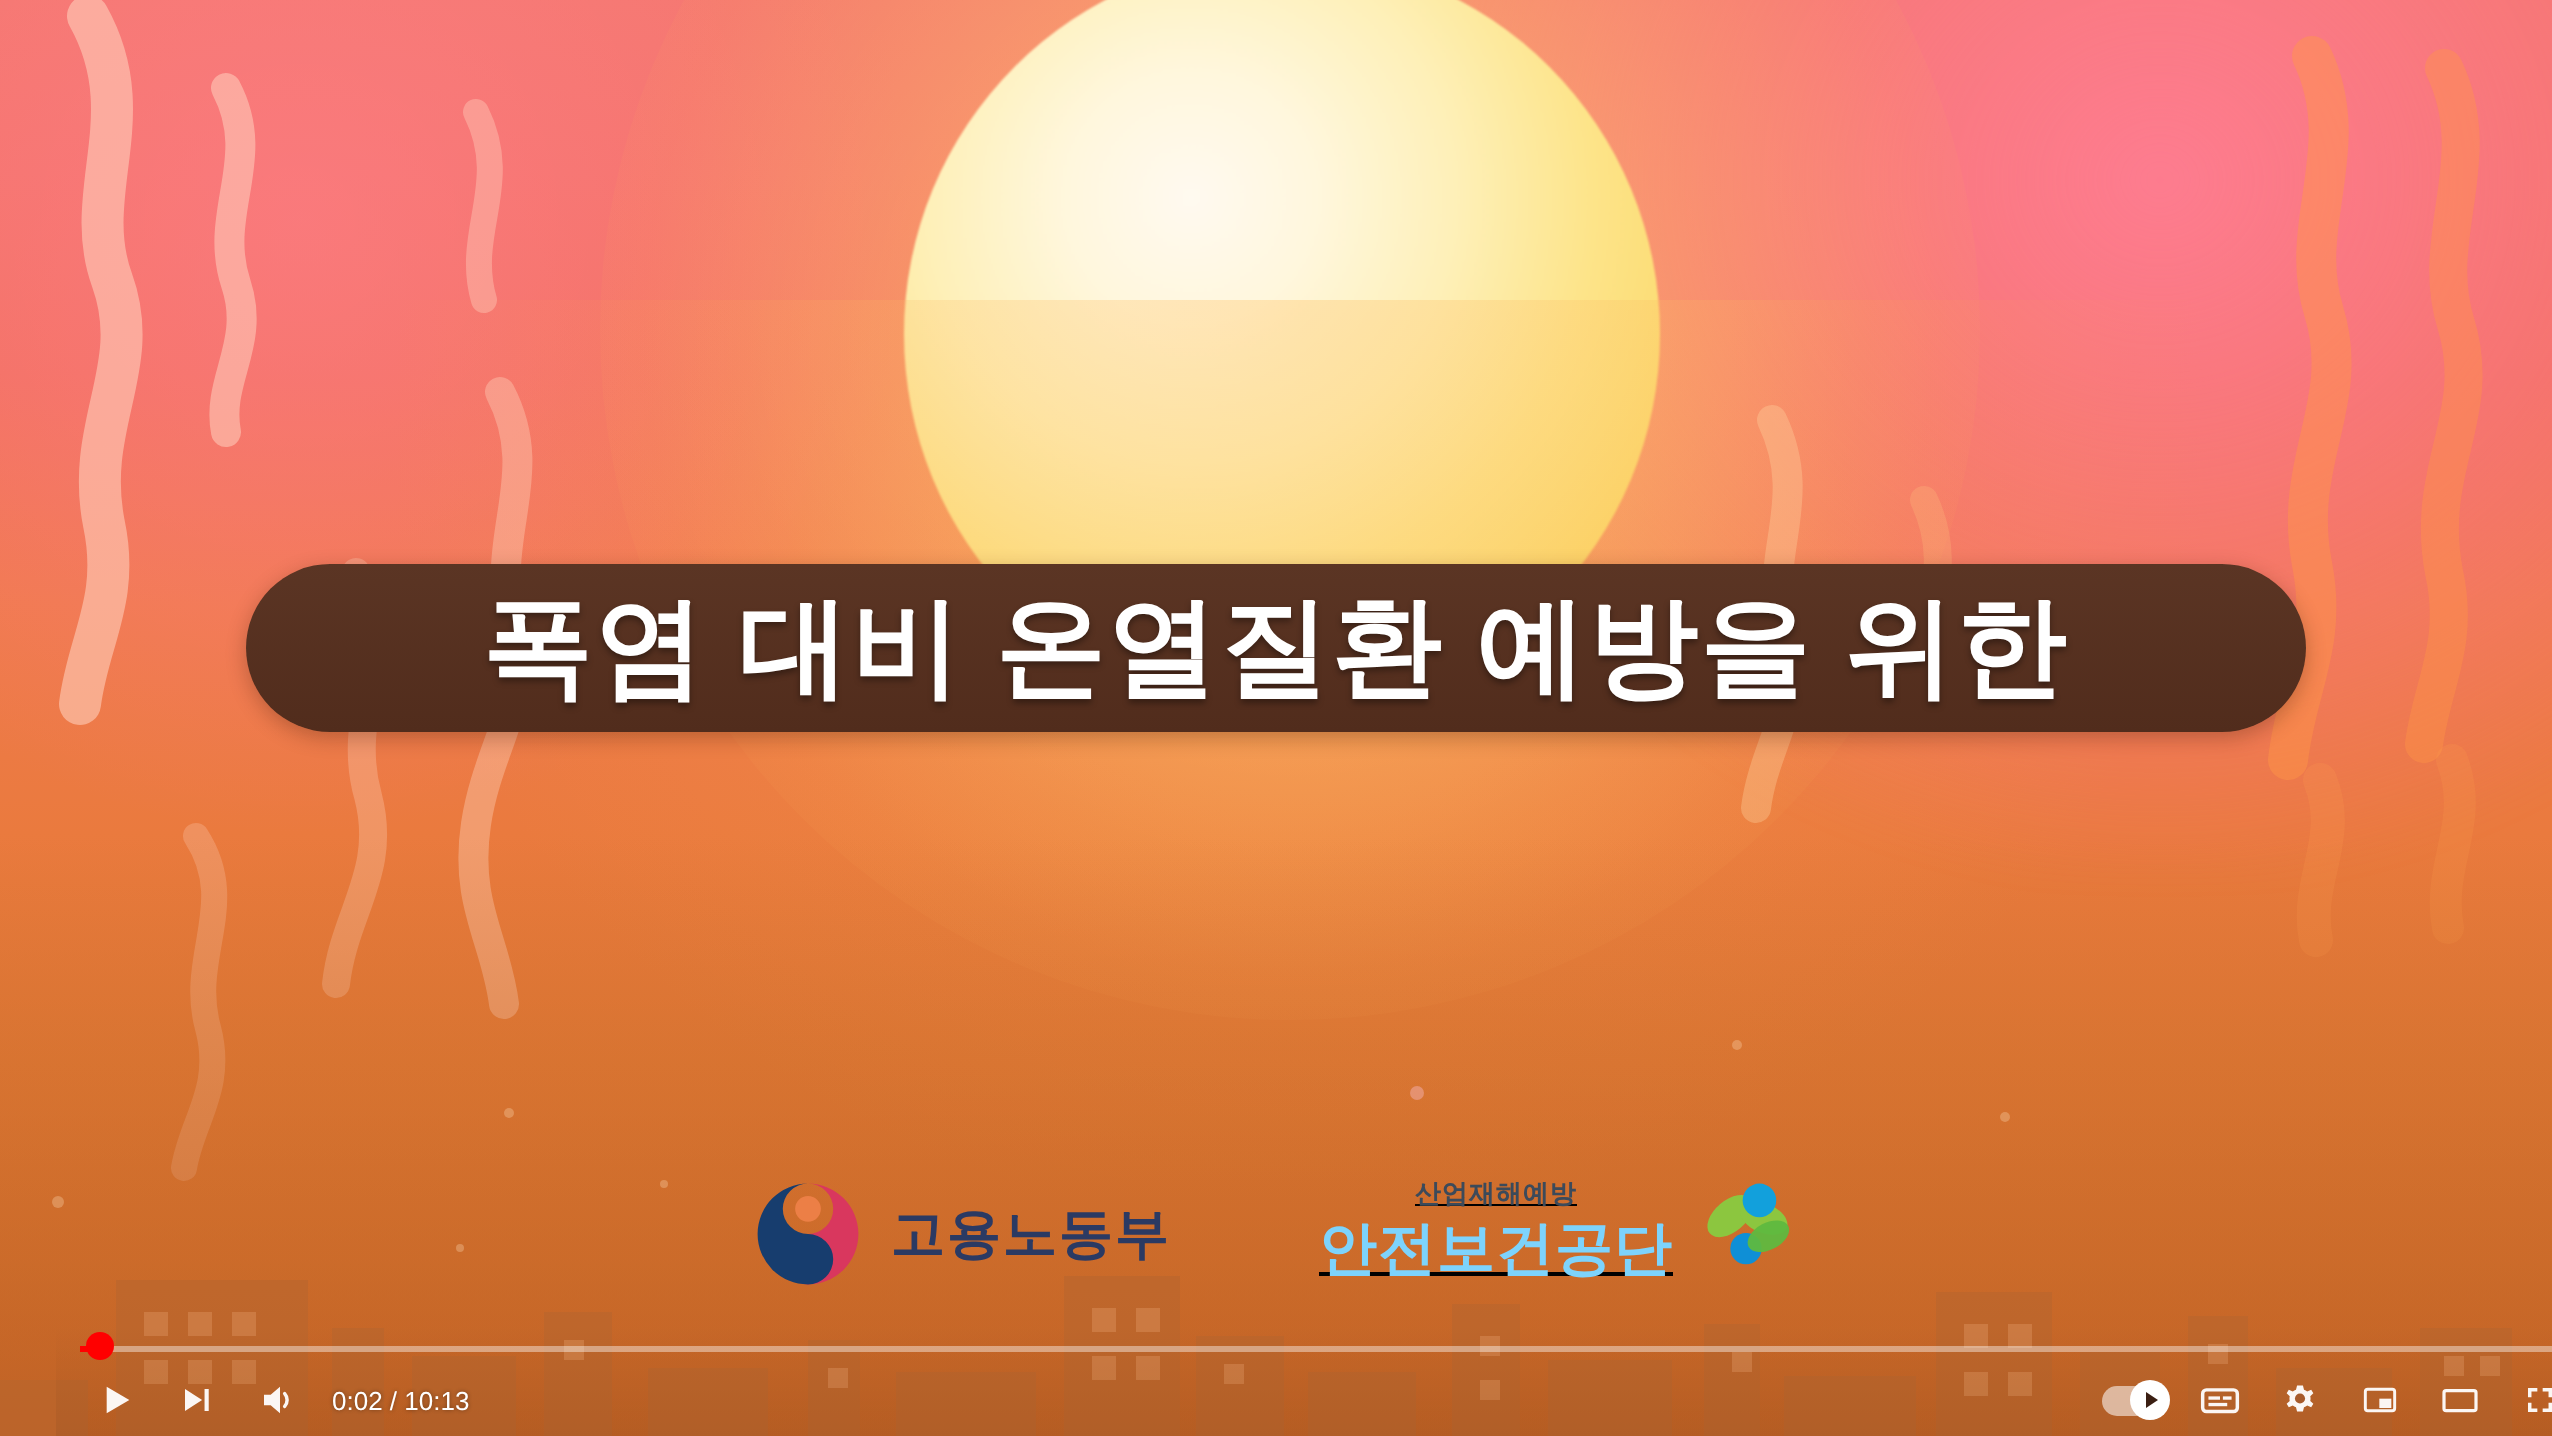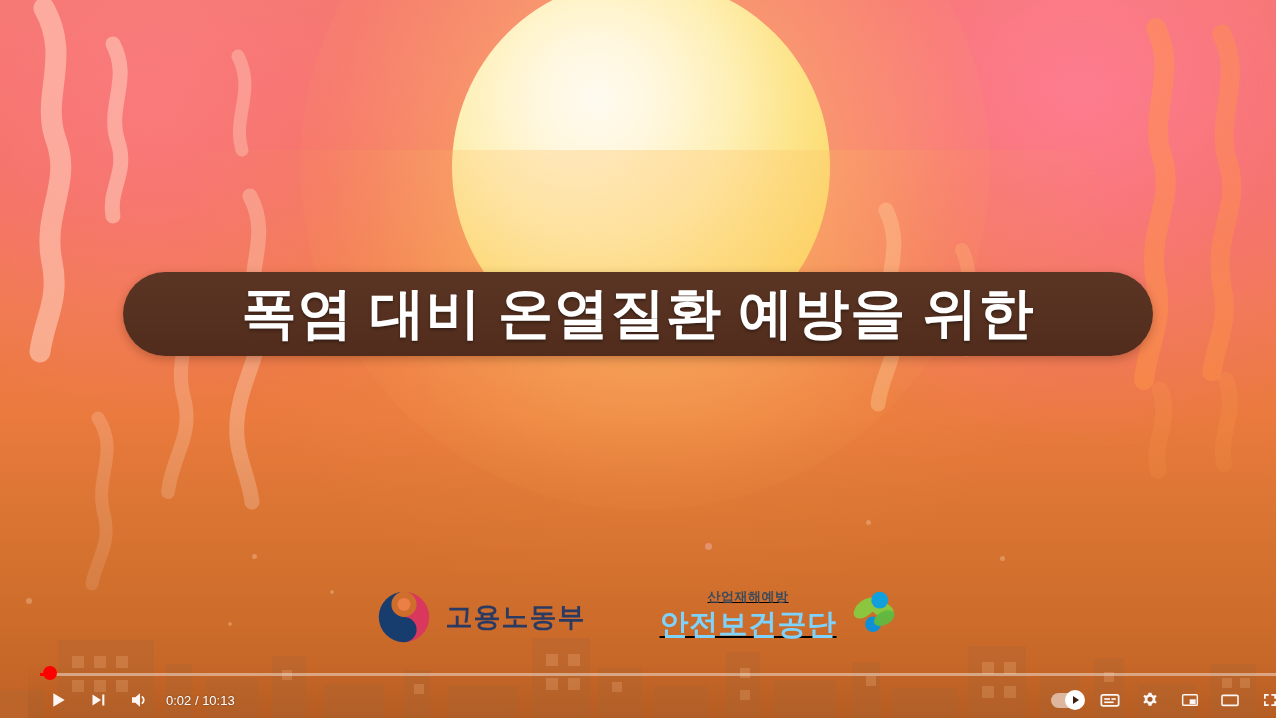--- a/index.html
+++ b/index.html
@@ -97,21 +97,21 @@
 
   
   .skyline { position: absolute; left: 0; bottom: 0; width: 1276px; height: 120px; }
 
   
   .dust { position:absolute; border-radius:50%; background: rgba(255,225,190,0.30); }
 
   
   .title-wrap {
     position: absolute;
-    left: 0; top: 272px;
+    left: 0; top: 282px;
     width: 1276px;
     display: flex; flex-direction: column; align-items: center;
     gap: 14px;
   }
   .pill {
     background: #54301f;
     border-radius: 60px;
     display: flex; align-items: center; justify-content: center;
     box-shadow: 0 3px 10px rgba(70,30,10,0.30);
   }

